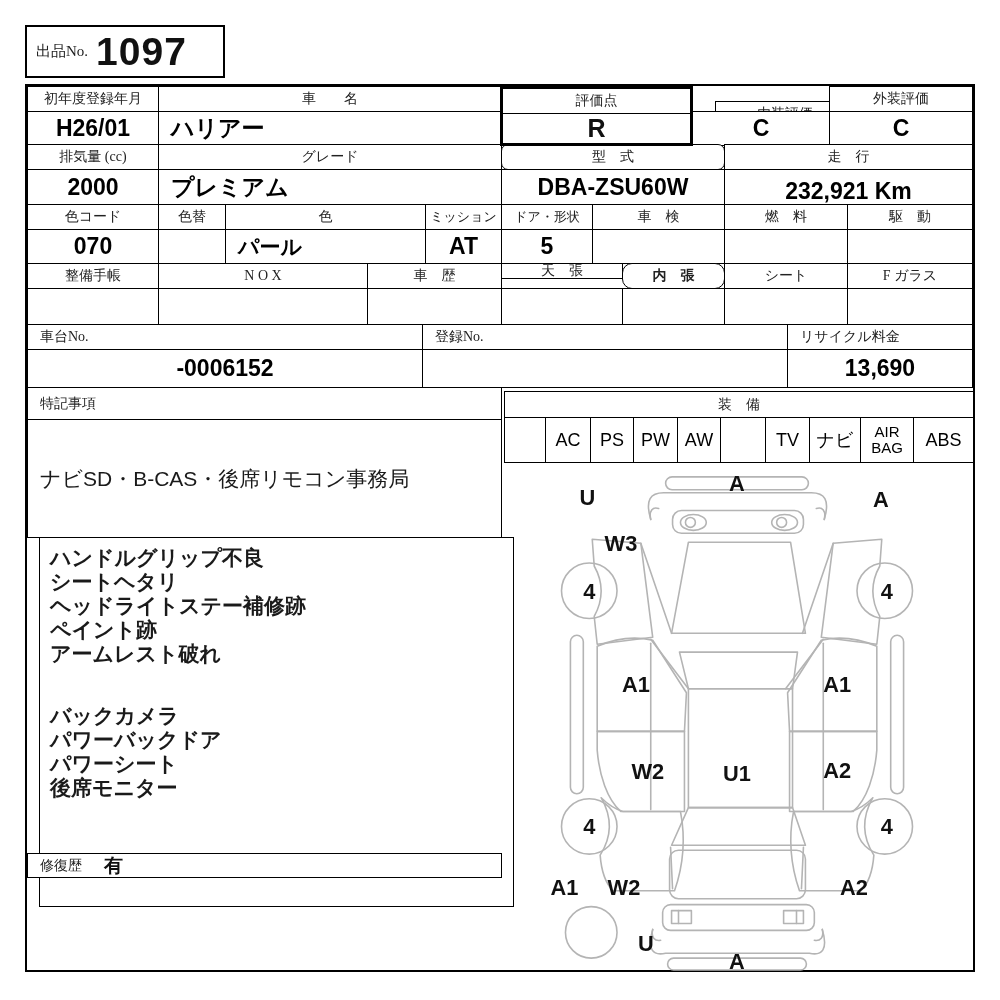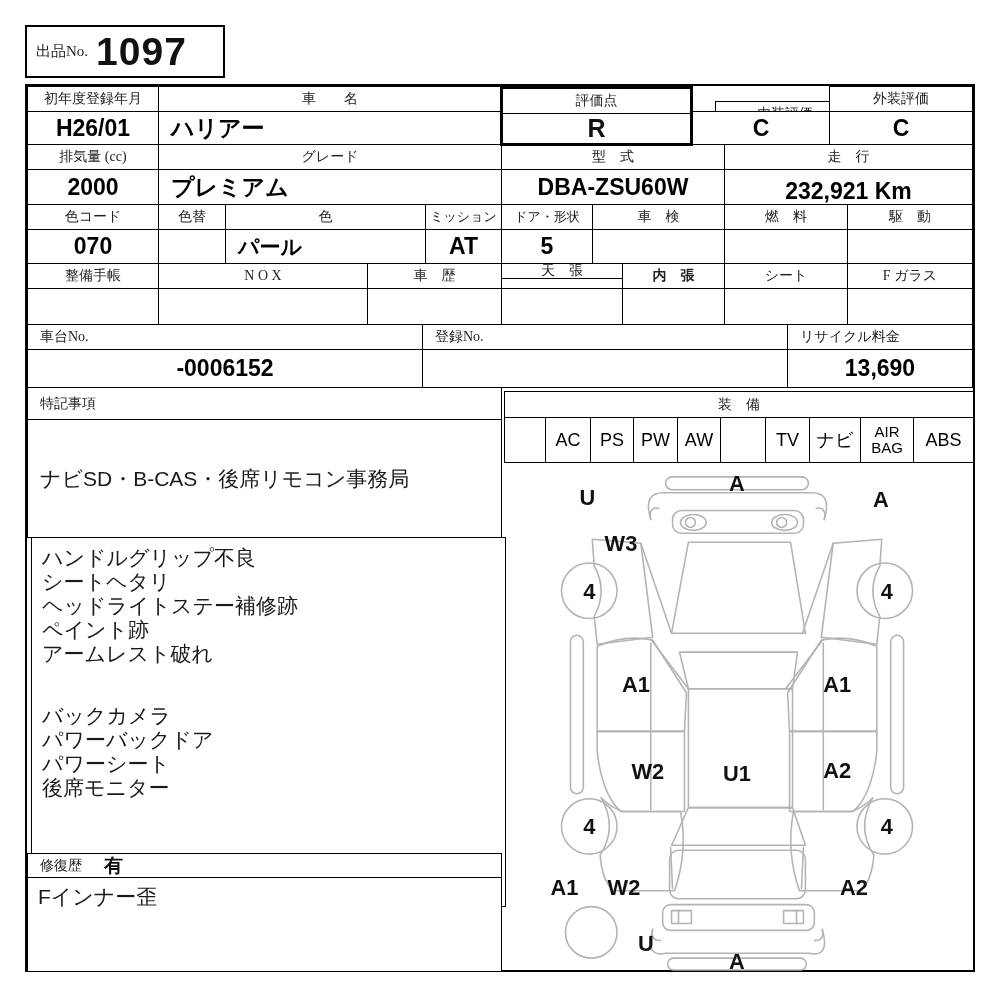--- a/index.html
+++ b/index.html
@@ -70,21 +70,21 @@
     <div class="c v" style="left:664px;top:25px;width:140px;height:35px;">C</div>
     <div class="c v" style="left:802px;top:25px;width:144px;height:35px;">C</div>
 
     <div class="scorebox">
       <div class="sh h">評価点</div>
       <div class="sv">R</div>
     </div>
 
     <div class="c h" style="left:0;top:58px;width:132px;height:26px;">排気量 (cc)</div>
     <div class="c h" style="left:131px;top:58px;width:344px;height:26px;">グレード</div>
-    <div class="c h" style="left:474px;top:58px;width:224px;height:26px;">型　式</div>
+    <div class="c h" style="left:474px;top:58px;width:224px;height:26px;border-radius:7px;">型　式</div>
     <div class="c h" style="left:697px;top:58px;width:249px;height:26px;">走　行</div>
     <div class="c v" style="left:0;top:83px;width:132px;height:36px;">2000</div>
     <div class="c v left" style="left:131px;top:83px;width:344px;height:36px;">プレミアム</div>
     <div class="c v" style="left:474px;top:83px;width:224px;height:36px;">DBA-ZSU60W</div>
     <div class="c v" style="left:697px;top:83px;width:249px;height:44px;">232,921 Km</div>
 
     <div class="c h" style="left:0;top:118px;width:132px;height:26px;">色コード</div>
     <div class="c h" style="left:131px;top:118px;width:68px;height:26px;">色替</div>
     <div class="c h" style="left:198px;top:118px;width:201px;height:26px;">色</div>
     <div class="c h h13" style="left:398px;top:118px;width:77px;height:26px;">ミッション</div>
@@ -98,57 +98,56 @@
     <div class="c v" style="left:398px;top:143px;width:77px;height:35px;">AT</div>
     <div class="c v" style="left:474px;top:143px;width:92px;height:35px;">5</div>
     <div class="c v" style="left:565px;top:143px;width:133px;height:35px;"></div>
     <div class="c v" style="left:697px;top:143px;width:124px;height:35px;"></div>
     <div class="c v" style="left:820px;top:143px;width:126px;height:35px;"></div>
 
     <div class="c h" style="left:0;top:177px;width:132px;height:26px;">整備手帳</div>
     <div class="c h" style="left:131px;top:177px;width:210px;height:26px;">N O X</div>
     <div class="c h" style="left:340px;top:177px;width:135px;height:26px;">車　歴</div>
     <div class="c h" style="left:474px;top:177px;width:122px;height:16px;">天　張</div>
-    <div class="c h bold" style="left:595px;top:177px;width:103px;height:26px;">内　張</div>
+    <div class="c h bold" style="left:595px;top:177px;width:103px;height:26px;border-radius:10px;">内　張</div>
     <div class="c h" style="left:697px;top:177px;width:124px;height:26px;">シート</div>
     <div class="c h" style="left:820px;top:177px;width:126px;height:26px;">F ガラス</div>
     <div class="c v" style="left:0;top:202px;width:132px;height:37px;"></div>
     <div class="c v" style="left:131px;top:202px;width:210px;height:37px;"></div>
     <div class="c v" style="left:340px;top:202px;width:135px;height:37px;"></div>
     <div class="c v" style="left:474px;top:202px;width:122px;height:37px;"></div>
     <div class="c v" style="left:595px;top:202px;width:103px;height:37px;"></div>
     <div class="c v" style="left:697px;top:202px;width:124px;height:37px;"></div>
     <div class="c v" style="left:820px;top:202px;width:126px;height:37px;"></div>
 
     <div class="c h left" style="left:0;top:238px;width:396px;height:26px;">車台No.</div>
     <div class="c h left" style="left:395px;top:238px;width:366px;height:26px;">登録No.</div>
     <div class="c h left" style="left:760px;top:238px;width:186px;height:26px;">リサイクル料金</div>
     <div class="c v" style="left:0;top:263px;width:396px;height:39px;">-0006152</div>
     <div class="c v" style="left:395px;top:263px;width:366px;height:39px;"></div>
     <div class="c v" style="left:760px;top:263px;width:186px;height:39px;">13,690</div>
 
     <div class="c h left" style="left:0;top:301px;width:475px;height:33px;">特記事項</div>
     <div class="c notes-text left" style="left:0;top:333px;width:475px;height:119px;">ナビSD・B-CAS・後席リモコン事務局</div>
-    <div class="c blockcell" style="left:4px;top:451px;width:475px;height:370px;">
+    <div class="c blockcell" style="left:12px;top:451px;width:475px;height:370px;font-weight:bold;">
       <div class="issue-line">ハンドルグリップ不良</div>
       <div class="issue-line">シートヘタリ</div>
       <div class="issue-line">ヘッドライトステー補修跡</div>
       <div class="issue-line">ペイント跡</div>
       <div class="issue-line">アームレスト破れ</div>
       <div class="gap"></div>
       <div class="issue-line">バックカメラ</div>
       <div class="issue-line">パワーバックドア</div>
       <div class="issue-line">パワーシート</div>
       <div class="issue-line">後席モニター</div>
     </div>
     <div class="c left repair-row" style="left:0;top:767px;width:475px;height:25px;">
       <span class="h">修復歴</span>
       <span class="bold" style="font-size:19px;">有</span>
     </div>
-    <div class="c notes-text" style="left:0;top:791px;width:475px;height:95px;justify-content:flex-start;align-items:flex-start;padding:5px 10px;">Fインナー歪</div>
 
     <div class="c h" style="left:477px;top:305px;width:470px;height:27px;">装　備</div>
     <div class="c equip" style="left:477px;top:331px;width:42px;height:46px;"></div>
     <div class="c equip" style="left:518px;top:331px;width:46px;height:46px;">AC</div>
     <div class="c equip" style="left:563px;top:331px;width:44px;height:46px;">PS</div>
     <div class="c equip" style="left:606px;top:331px;width:45px;height:46px;">PW</div>
     <div class="c equip" style="left:650px;top:331px;width:44px;height:46px;">AW</div>
     <div class="c equip" style="left:693px;top:331px;width:46px;height:46px;"></div>
     <div class="c equip" style="left:738px;top:331px;width:45px;height:46px;">TV</div>
     <div class="c equip" style="left:782px;top:331px;width:52px;height:46px;">ナビ</div>

